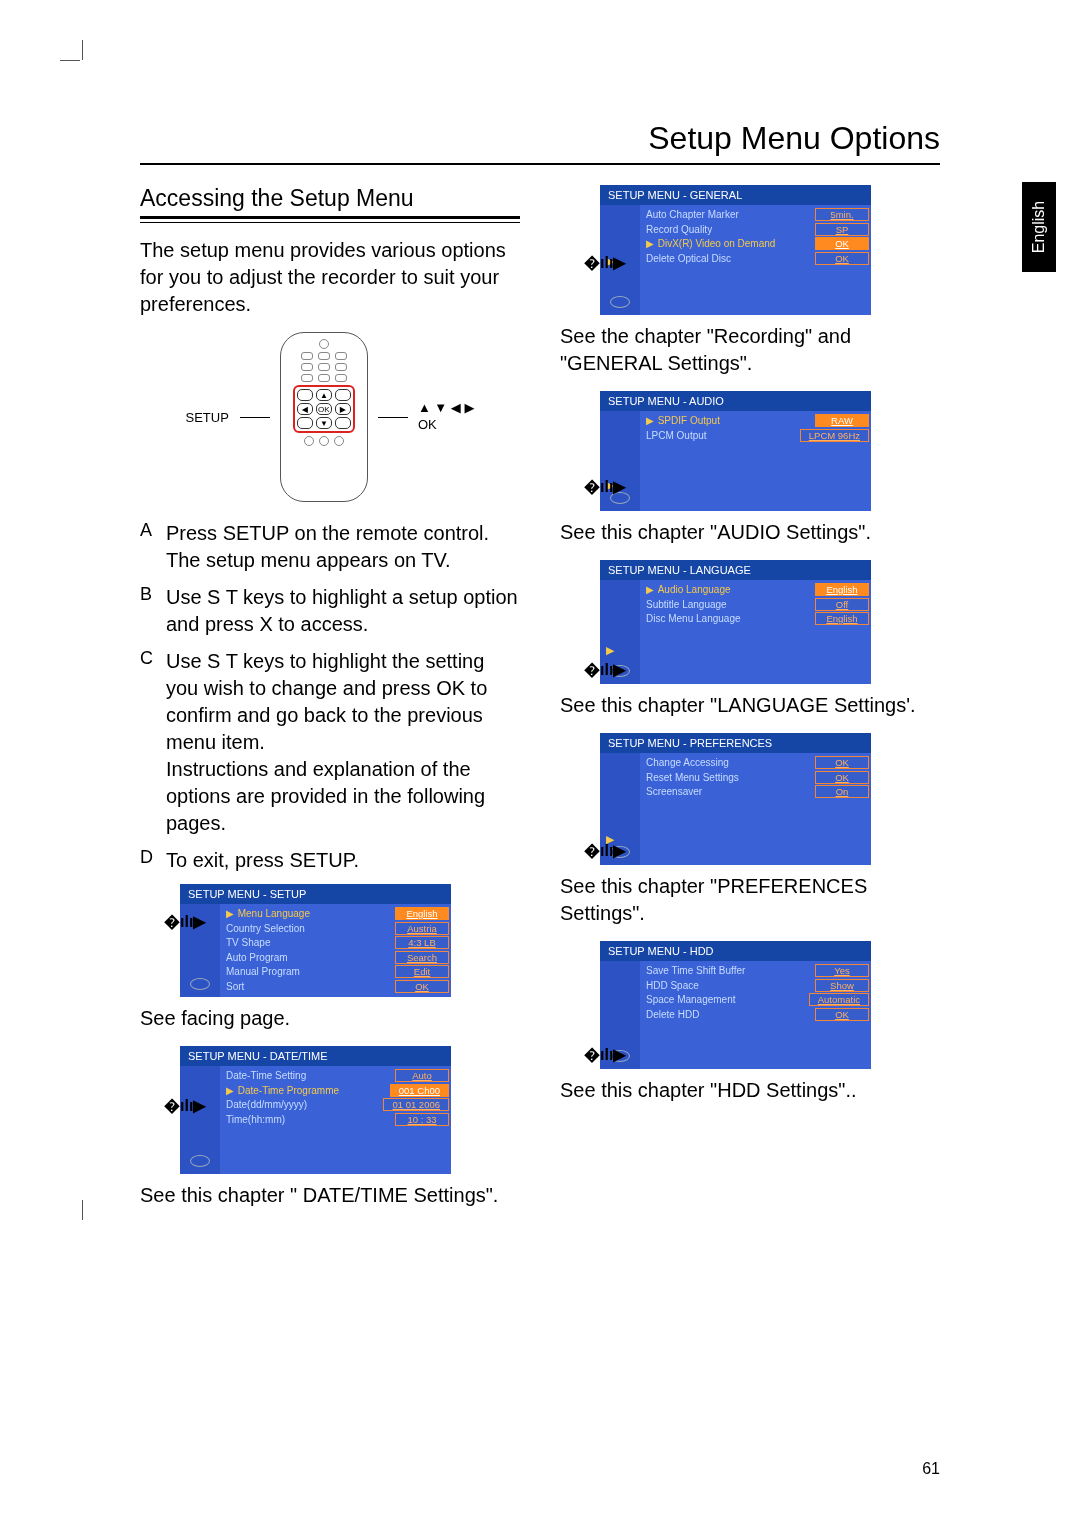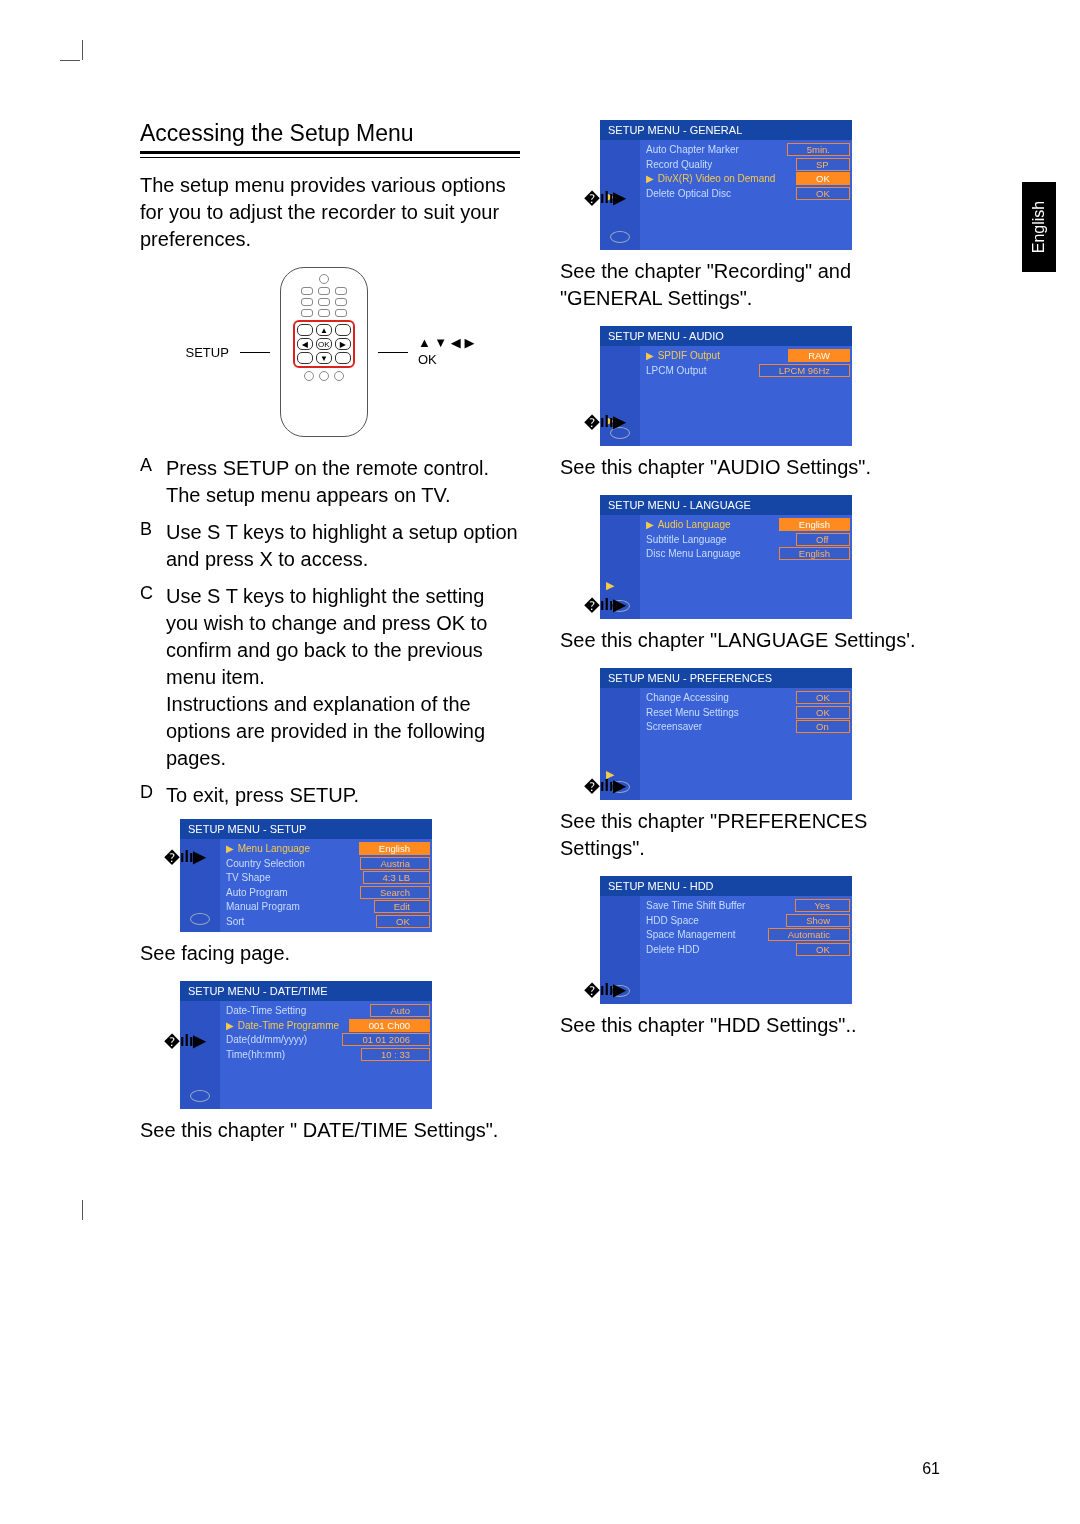--- a/index.html
+++ b/index.html
@@ -116,21 +116,21 @@
     line-height: 1.3;
     text-align: left;
   }
   .remote-line {
     width: 30px;
     height: 1px;
     background: #000;
   }
 
   .menubox {
-    width: 252px;
+    width: 271px;
     margin: 10px 7px 8px 40px;
     font-size: 10.5px;
     color: #fff;
     position: relative;
   }
   .menubox-header {
     background: #1545a5;
     padding: 4px 8px;
     font-size: 11px;
   }
@@ -177,23 +177,25 @@
     color: #c7dcff;
     font-size: 10px;
     overflow: hidden;
     text-overflow: clip;
   }
   .mrow.sel .mlabel { color: #f5c94a; }
   .mrow .mval {
     min-width: 54px;
     border: 1px solid #f0863a;
     color: #ffb060;
+    text-align: center;
     font-size: 9.5px;
-    padding: 0 19px;
+    padding: 0 8px;
     background: rgba(0,0,0,0.05);
+    text-decoration: underline;
   }
   .mrow.sel .mval { background: #ff8a1f; color: #fff; border-color:#ff8a1f;}
   .yarrow { color:#f5c94a; font-size:10px; margin-right:4px; }
   .rightptr { color:#f5c94a; font-size:11px; padding-left:6px; }
 
   .pagenum {
     position: absolute;
     right: 140px;
     bottom: 46px;
     font-size: 16px;
@@ -216,20 +218,21 @@
 
 <div class="crop-left"></div>
 <div class="crop-top"></div>
 <div class="crop-left2"></div>
 
 <div class="lang-tab">
     <span>English</span>
   </div>
 
 <div class="page">
+  <div class="title">Setup Menu Options</div>
 
   <div class="cols">
 
     <div class="col">
       <div class="subheading">Accessing the Setup Menu</div>
       <div class="dbl-rule"></div>
       <p class="body">The setup menu provides various options for you to adjust the recorder to suit your preferences.</p>
 
       <div class="remote-block">
         <span class="remote-label-left">SETUP</span>

